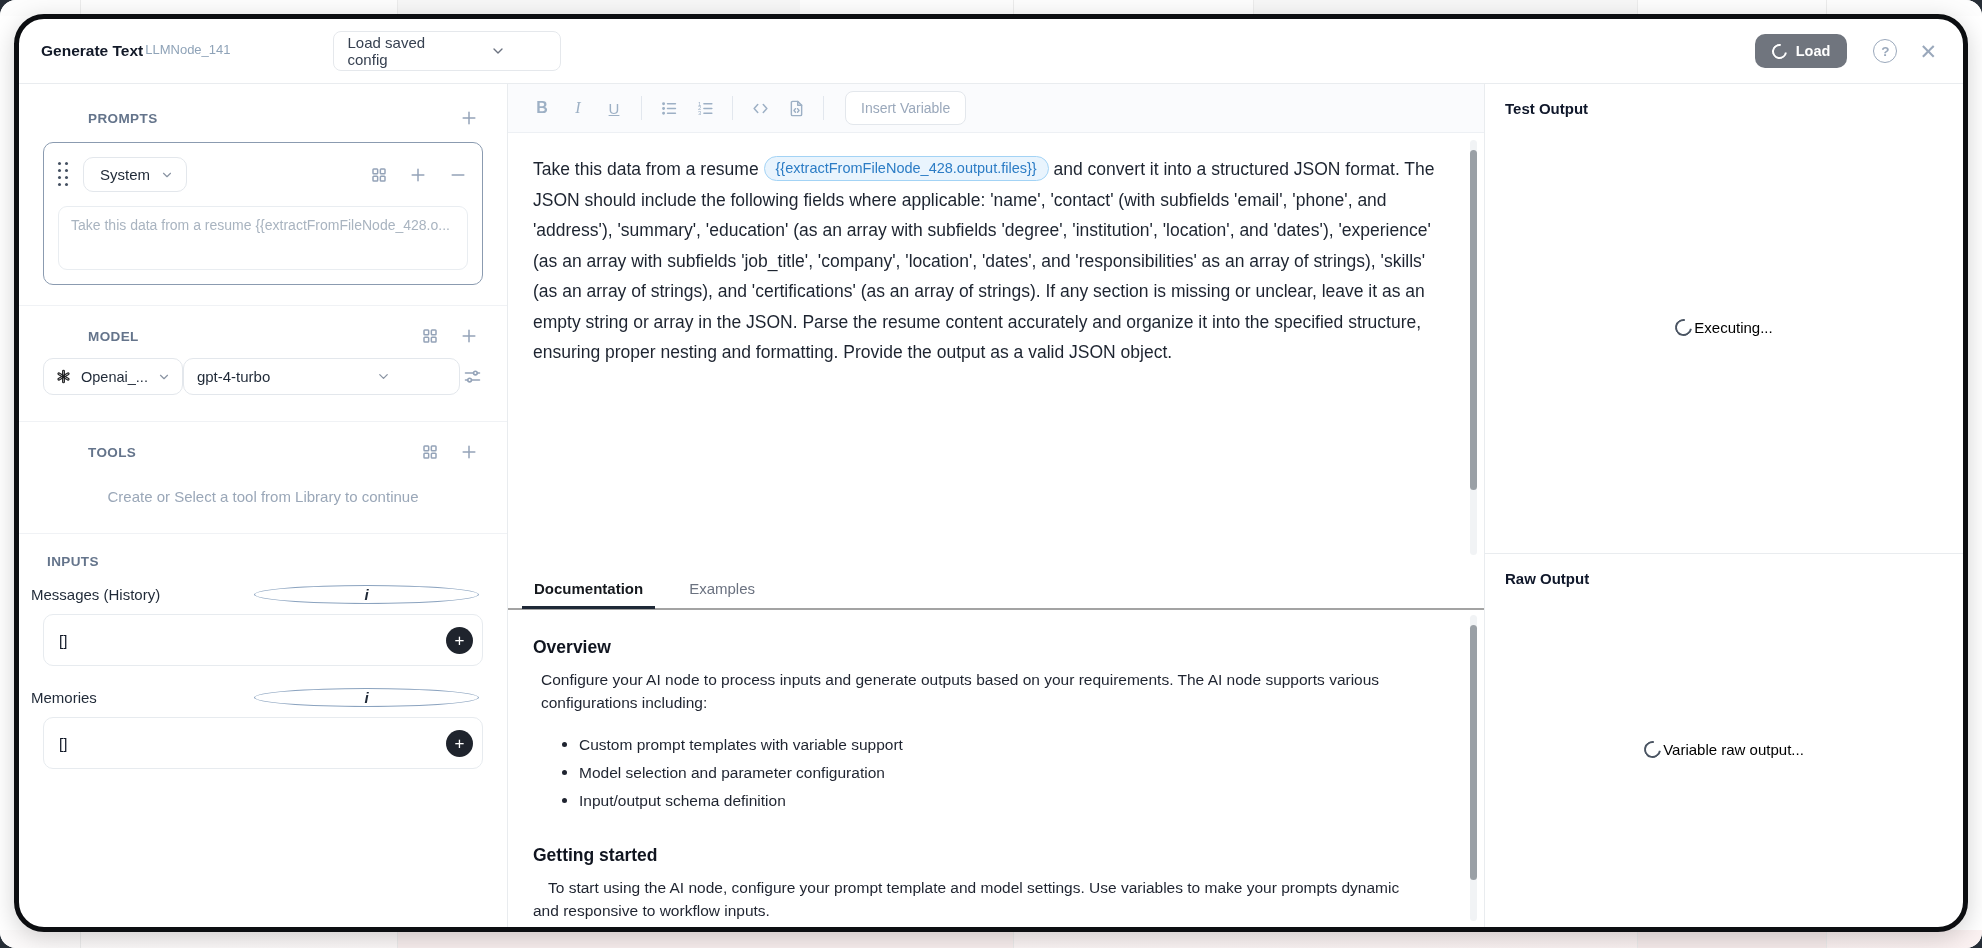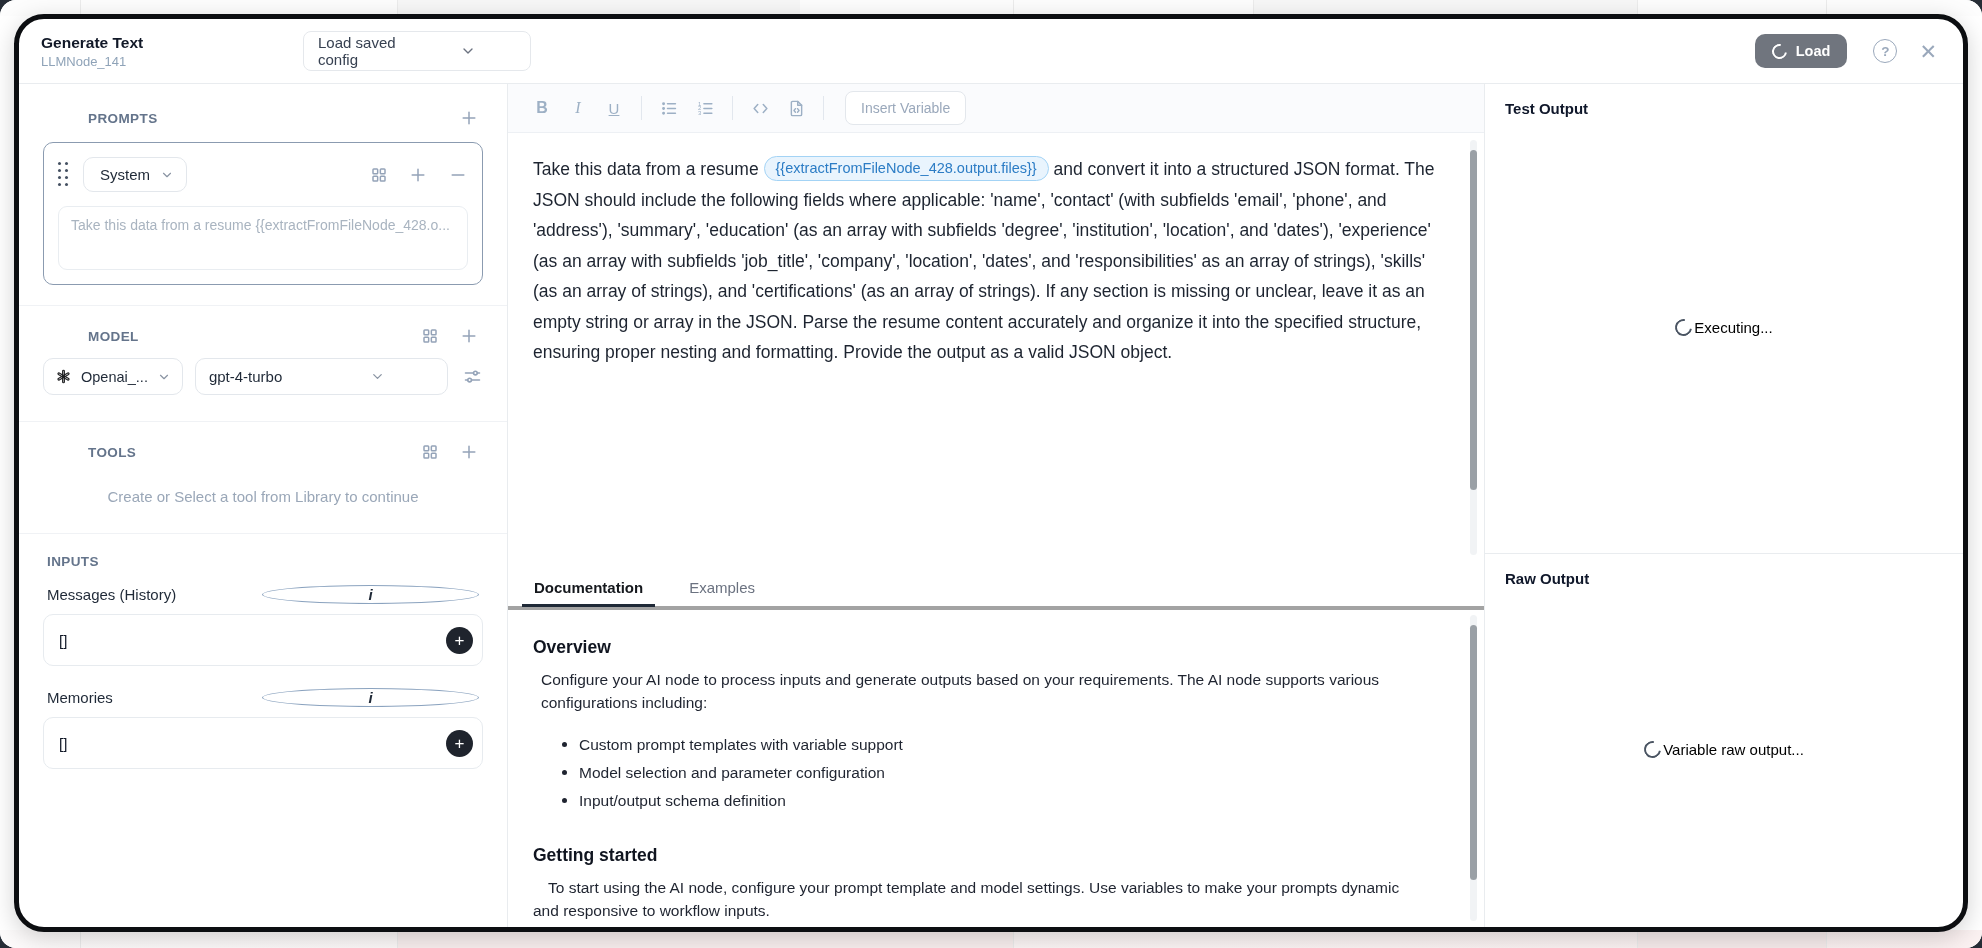--- a/index.html
+++ b/index.html
@@ -13,21 +13,21 @@
   .bg-line { position:absolute; top:0; bottom:0; width:1px; background:#ececec; }
   .bg-cell { position:absolute; top:0; bottom:0; }
 
   
   .dialog { position:absolute; left:14px; top:14px; width:1954px; height:918px;
     background:#fff; border:5px solid #0c0e11; border-radius:30px; overflow:hidden;
     display:flex; flex-direction:column; box-shadow:0 6px 24px rgba(0,0,0,.18); }
 
   
   .hd { height:65px; flex:0 0 65px; display:flex; align-items:center; padding:0 26px 0 22px; border-bottom:1px solid #e9ecef; }
-  .hd-titles { display:flex; flex-direction:column; gap:2px; min-width:160px; }
+  .hd-titles { display:flex; flex-direction:row; gap:2px; min-width:160px; }
   .hd-title { font-size:15.5px; font-weight:700; color:#111827; }
   .hd-sub { font-size:13px; color:#8fa3b8; }
   .cfg-select { margin-left:102px; width:228px; height:40px; border:1px solid #e5e8ec; border-radius:8px;
     background:#fff; display:flex; align-items:center; padding:0 12px 0 14px; cursor:pointer; }
   .cfg-select span { font-size:15px; color:#374151; flex:1; }
   .hd-spacer { flex:1; }
   .test-btn { display:flex; align-items:center; gap:9px; background:#70757e; color:#fff; border:none;
     border-radius:10px; padding:9px 17px; font-size:14.5px; font-weight:700; cursor:pointer; font-family:inherit; }
   .spin { width:15px; height:15px; border-radius:50%; border:2.4px solid #fff; border-right-color:transparent; transform:rotate(-35deg); }
   .help-btn { margin-left:26px; width:24px; height:24px; border-radius:50%; border:1.6px solid #9aa8bb; color:#9aa8bb;
@@ -47,31 +47,31 @@
   .prompt-card { margin:14px 24px 0 24px; border:1px solid #8b9bb0; border-radius:10px; padding:14px; }
   .pc-row { display:flex; align-items:center; }
   .drag-dots { display:grid; grid-template-columns:repeat(2,4px); grid-auto-rows:4px; gap:3px; margin-right:14px; cursor:grab; }
   .drag-dots i { width:3.2px; height:3.2px; border-radius:50%; background:#445061; }
   .role-pill { display:flex; align-items:center; gap:10px; border:1px solid #e3e7ec; border-radius:10px;
     background:#fff; padding:8px 12px 8px 16px; font-size:15px; color:#1f2937; cursor:pointer; }
   .pc-row .spacer { flex:1; }
   .prompt-preview { margin-top:14px; border:1px solid #e9edf1; border-radius:9px; height:64px; padding:10px 12px;
     font-size:14px; color:#a9b4c0; white-space:nowrap; overflow:hidden; cursor:text; }
 
-  .model-row { display:flex; align-items:center; margin:6px 24px 0 24px; gap:12px; }
+  .model-row { display:flex; align-items:center; margin:6px 24px 0 24px; }
   .provider-pill { display:flex; align-items:center; gap:9px; border:1px solid #e3e7ec; border-radius:10px;
     padding:9px 11px; font-size:14.5px; color:#1f2937; cursor:pointer; white-space:nowrap; }
   .model-pill { flex:1; display:flex; align-items:center; border:1px solid #e3e7ec; border-radius:10px;
     padding:9px 13px; font-size:15px; color:#1f2937; cursor:pointer; }
   .model-pill span { flex:1; }
 
   .tools-empty { text-align:center; color:#9aa7b8; font-size:15px; margin:26px 20px 28px 20px; }
 
   .inputs-label { margin:20px 28px 0 28px; font-size:13.5px; font-weight:700; color:#64748b; letter-spacing:.03em; }
-  .field-hd { display:flex; align-items:center; margin:16px 28px 10px 28px; }
+  .field-hd { display:flex; align-items:center; margin:16px 28px 10px 12px; }
   .field-hd span { flex:1; font-size:15px; color:#1f2937; }
   .info-ic { width:19px; height:19px; border-radius:50%; border:1.5px solid #8ba3bf; color:#8ba3bf;
     display:grid; place-items:center; font-size:11px; font-style:italic; font-weight:700; cursor:pointer; }
   .field-box { margin:0 24px; height:52px; border:1px solid #e7ebef; border-radius:10px;
     display:flex; align-items:center; padding:0 9px 0 15px; }
   .field-box .val { flex:1; font-size:15px; color:#111827; }
   .plus-circle { width:27px; height:27px; border-radius:50%; background:#1f242d; color:#fff; border:none;
     display:grid; place-items:center; font-size:17px; line-height:1; cursor:pointer; }
 
   
@@ -84,21 +84,21 @@
   .tb-i { font-style:italic; font-size:16px; font-family:"Liberation Serif","DejaVu Serif",serif; }
   .tb-u { font-size:15px; text-decoration:underline; }
   .tb-sep { width:1px; height:24px; background:#e2e7ee; margin:0 9px; }
   .insert-var { margin-left:12px; border:1px solid #e3e7ec; border-radius:8px; background:#fff; color:#9aa8bb;
     font-size:14px; padding:8px 15px; cursor:pointer; font-family:inherit; }
 
   .editor { flex:0 0 435px; padding:21px 40px 0 25px; font-size:17.5px; line-height:30.5px; color:#1d2430; overflow:hidden; }
   .var-chip { display:inline-block; background:#e9f4fd; border:1px solid #a3d3f5; color:#2b7cc5;
     border-radius:13px; padding:0px 11px 1px 11px; font-size:14.5px; line-height:22px; vertical-align:2px; cursor:pointer; }
 
-  .tabs { height:42px; flex:0 0 42px; border-bottom:4px solid #a3a3a3; display:flex; align-items:stretch; padding-left:14px; }
+  .tabs { height:42px; flex:0 0 42px; border-bottom:2px solid #a3a3a3; display:flex; align-items:stretch; padding-left:14px; }
   .tab { display:flex; align-items:center; padding:0 12px; font-size:15px; cursor:pointer; position:relative; }
   .tab.active { color:#15181d; font-weight:700; }
   .tab.active::after { content:""; position:absolute; left:0; right:0; bottom:-1px; height:3px; background:#1f2937; }
   .tab.inactive { color:#6b7280; margin-left:22px; }
 
   .docs { flex:1; padding:27px 60px 10px 25px; overflow:hidden; color:#1f2430; }
   .docs h3 { font-size:17.5px; font-weight:700; color:#101520; }
   .docs p { font-size:15.5px; line-height:23px; margin:10px 0 0 8px; }
   .docs ul { margin:17px 0 0 29px; list-style:none; }
   .docs li { font-size:15.5px; line-height:28px; position:relative; padding-left:17px; }

